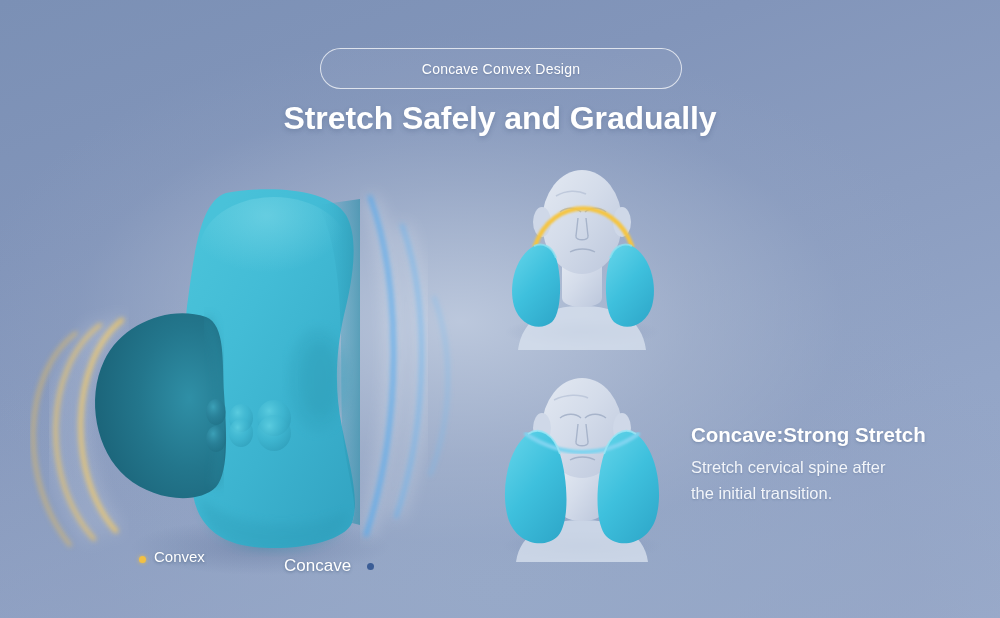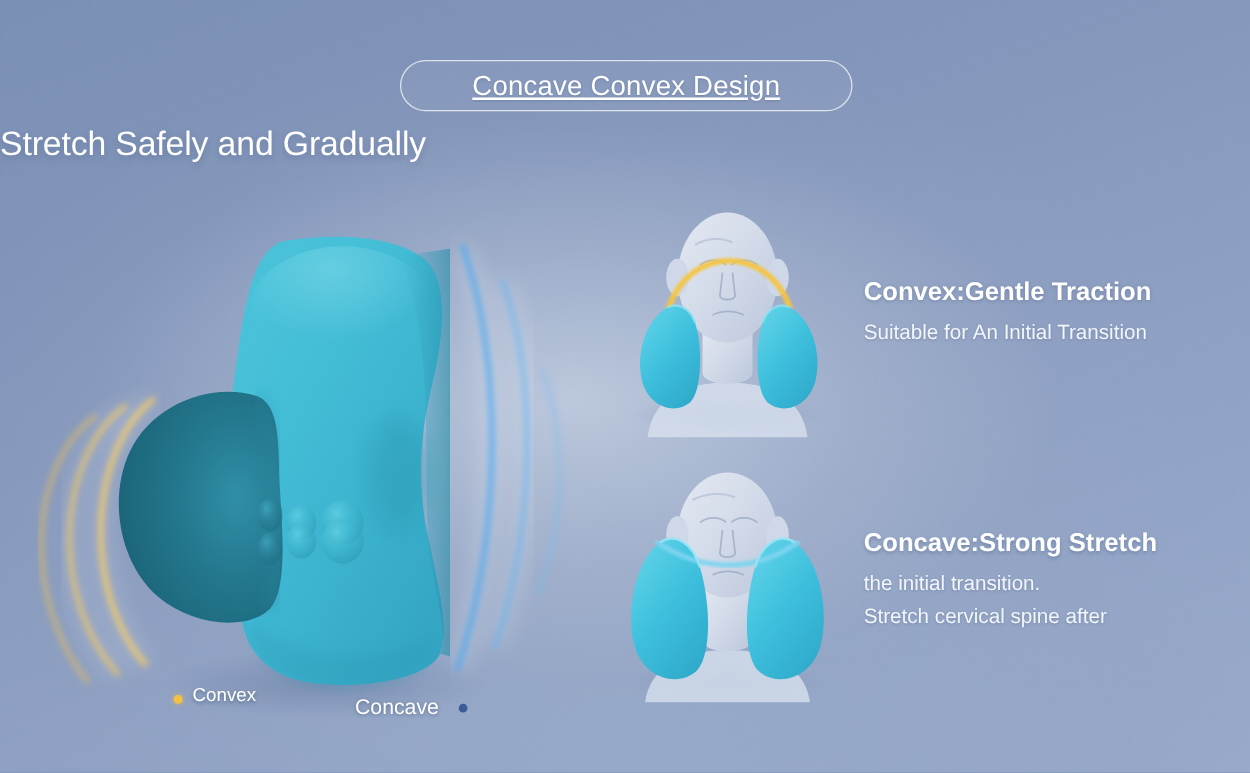--- a/index.html
+++ b/index.html
@@ -19,27 +19,26 @@
   
   .badge{
     position:absolute;left:320px;top:48px;width:362px;height:41px;
     border:1.6px solid rgba(255,255,255,0.72);
     border-radius:21px;
     display:flex;align-items:center;justify-content:center;
     background:rgba(255,255,255,0.045);
     box-sizing:border-box;
   }
   .badge span{
-    color:#ffffff;font-size:22px;letter-spacing:.2px;
+    color:#ffffff;font-size:14px;letter-spacing:.2px;
     text-shadow:0 1px 2px rgba(60,80,115,0.28);
-    text-decoration:underline;
   }
   .headline{
-    position:absolute;left:0;top:100px;width:1000px;
-    color:#ffffff;font-size:27px;font-weight:normal;letter-spacing:-0.1px;
+    position:absolute;left:0;top:100px;width:1000px;text-align:center;
+    color:#ffffff;font-size:32px;font-weight:bold;letter-spacing:-0.1px;
     text-shadow:0 2px 5px rgba(60,80,115,0.30);
   }
 
   
   .pillow-wrap{position:absolute;left:30px;top:175px;width:430px;height:400px;}
   .pillow-svg{position:absolute;left:0;top:0;}
 
   .lbl{
     position:absolute;color:#ffffff;font-size:15px;white-space:nowrap;
     text-shadow:0 1px 3px rgba(30,60,90,0.45);
@@ -239,24 +238,20 @@
 
       <path d="M 53 86 C 70 36 132 36 150 86" stroke="#f5c542" stroke-width="4.4" fill="none" stroke-linecap="round" filter="url(#fb)"></path>
 
       <path d="M 52 86 C 34 96 26 124 32 146 C 38 166 58 172 70 162 C 80 152 80 116 74 98 C 70 86 60 82 52 86 Z" fill="url(#wingA)"></path>
       <path d="M 150 86 C 168 96 176 124 170 146 C 164 166 144 172 132 162 C 122 152 122 116 128 98 C 132 86 142 82 150 86 Z" fill="url(#wingA)"></path>
       <path d="M 52 86 C 60 82 70 86 74 98" stroke="#8fe0f0" stroke-width="2" fill="none" opacity="0.8"></path>
       <path d="M 150 86 C 142 82 132 86 128 98" stroke="#8fe0f0" stroke-width="2" fill="none" opacity="0.8"></path>
     </svg>
   </div>
 
-  <div class="txtblock txt-top">
-    <p class="t-title">Convex:Gentle Traction</p>
-    <p class="t-sub">Suitable for An Initial Transition</p>
-  </div>
 
   <div class="fig fig-bot">
     <svg width="200" height="190" viewBox="0 0 200 190">
       <defs>
         <linearGradient id="skinB" x1="0" y1="0" x2="1" y2="1">
           <stop offset="0%" stop-color="#e3e9f2"></stop>
           <stop offset="45%" stop-color="#d4dcea"></stop>
           <stop offset="100%" stop-color="#bcc7dc"></stop>
         </linearGradient>
         <linearGradient id="wingB" x1="0.2" y1="0" x2="0.9" y2="1">
@@ -292,17 +287,17 @@
       <path d="M 154 62 C 174 76 182 118 174 146 C 166 172 138 178 124 164 C 112 150 114 108 122 82 C 128 62 142 54 154 62 Z" fill="url(#wingB)"></path>
 
       <path d="M 44 62 C 80 86 122 86 156 62" stroke="#7fd4f0" stroke-width="4" fill="none" stroke-linecap="round" filter="url(#fb2)"></path>
       <path d="M 46 62 C 58 54 72 62 78 82" stroke="#9ae5f5" stroke-width="2" fill="none" opacity="0.85"></path>
       <path d="M 154 62 C 142 54 128 62 122 82" stroke="#9ae5f5" stroke-width="2" fill="none" opacity="0.85"></path>
     </svg>
   </div>
 
   <div class="txtblock txt-bot">
     <p class="t-title">Concave:Strong Stretch</p>
+    <p class="t-sub">Stretch cervical spine after</p>
     <p class="t-sub">the initial transition.</p>
-    <p class="t-sub">Stretch cervical spine after</p>
   </div>
 
 </div>
 
 </body></html>

